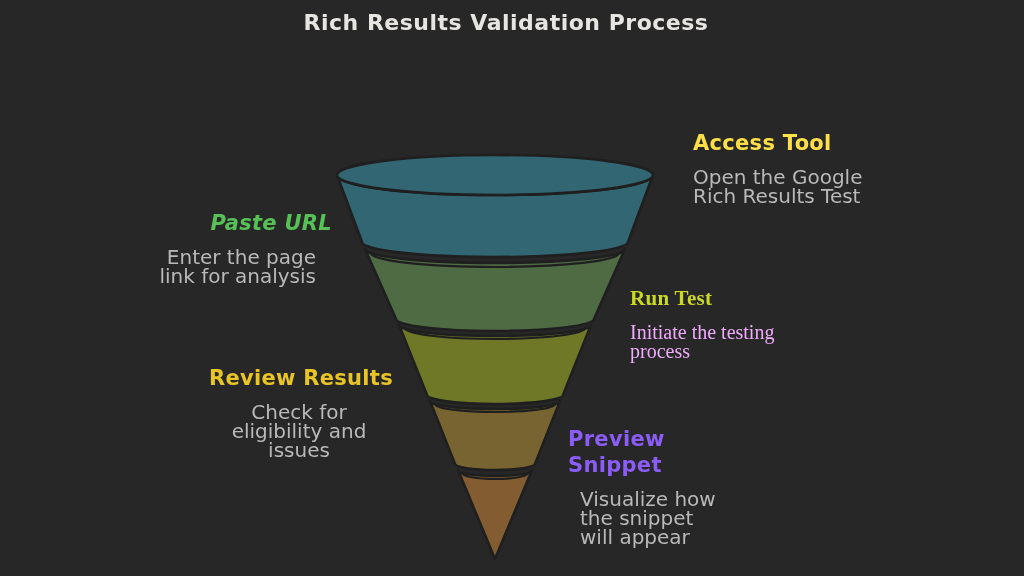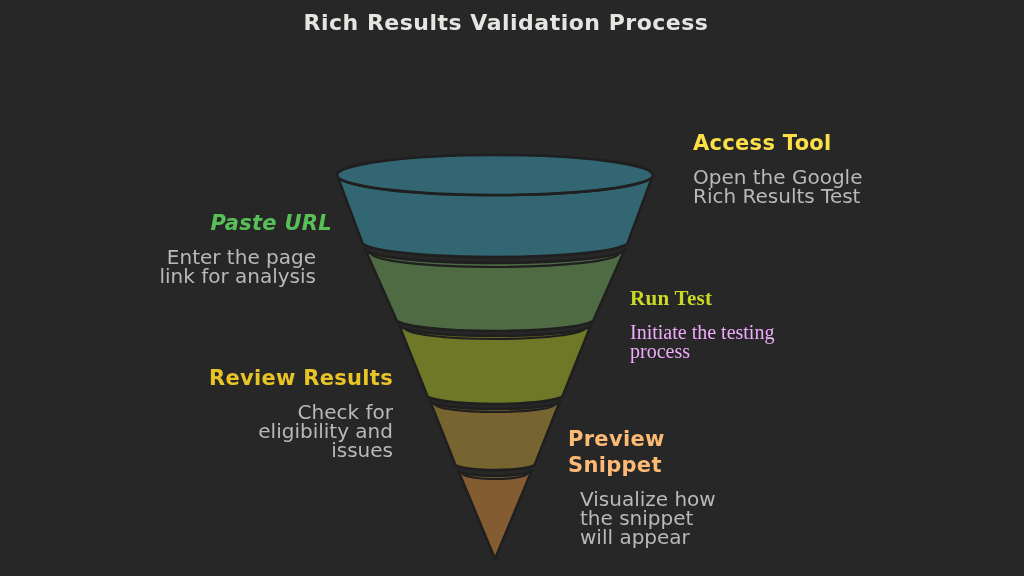--- a/index.html
+++ b/index.html
@@ -22,21 +22,21 @@
   .step .desc{margin-top:12px;font-size:20px;line-height:19px;}
   .step.align-right{text-align:right;}
   
   .step.s1{left:693px;top:130px;width:190px;}
   .step.s1 .desc{width:178px;}
   .step.s2{right:692px;top:210px;width:200px;}
   .step.s2 .desc{width:176px;margin-left:8px;}
   .step.s3{left:630px;top:285px;width:170px;font-family:Liberation Serif, serif;}
   .step.s3 .desc{width:150px;}
   .step.s4{right:631px;top:365px;width:200px;}
-  .step.s4 .desc{width:188px;margin-left:12px;}
+  .step.s4 .desc{width:188px;margin-left:12px;text-align:center;}
   .step.s5{left:568px;top:426px;width:180px;}
   .step.s5 .desc{width:152px;}
 </style>
 </head>
 <body>
 
 <div class="stage" style="background-color: rgb(39, 39, 39);">
 
   <div class="title" style="color: rgb(231, 229, 226);">Rich Results Validation Process</div>
 
@@ -72,17 +72,17 @@
     <div class="heading" style="color: rgb(203, 217, 38);">Run Test</div>
     <div class="desc" style="color: #f0abfc;">Initiate the testing process</div>
   </div>
 
   <div class="step s4 align-right">
     <div class="heading" style="color: rgb(233, 196, 39);">Review Results</div>
     <div class="desc" style="color: rgb(185, 185, 185);">Check for eligibility and issues</div>
   </div>
 
   <div class="step s5">
-    <div class="heading" style="color: #fdba74;">Preview Snippet</div>
+    <div class="heading" style="color: #8b5cf6;">Preview Snippet</div>
     <div class="desc" style="color: rgb(185, 185, 185); margin-left: 12px;">Visualize how the snippet will appear</div>
   </div>
 
 </div>
 
 </body></html>

